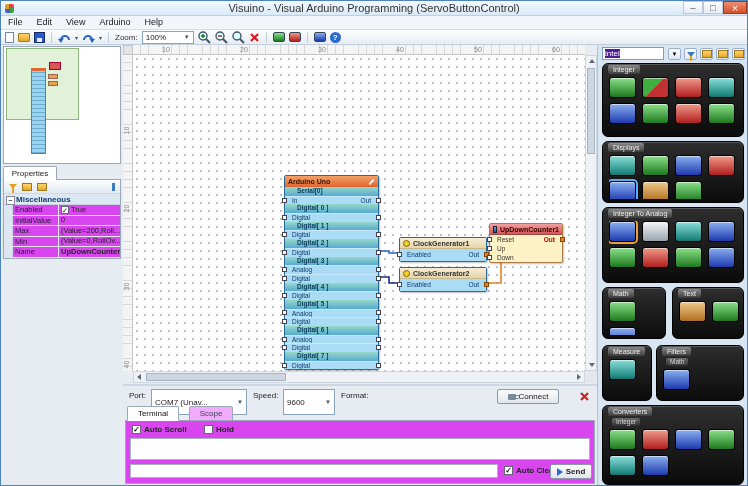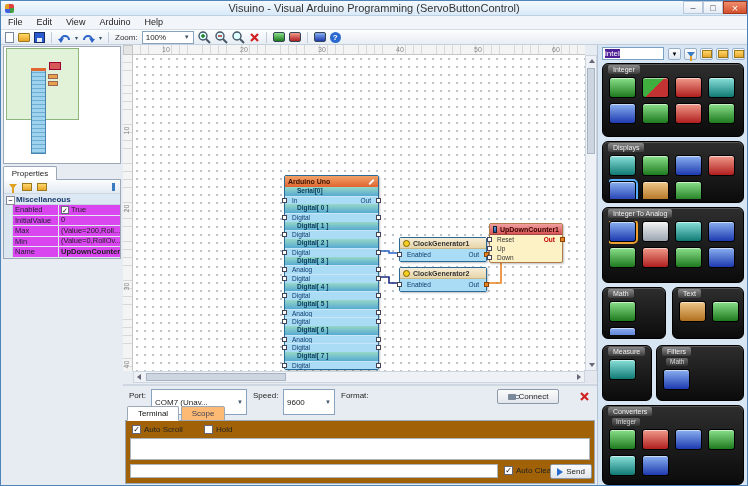--- a/index.html
+++ b/index.html
@@ -144,22 +144,22 @@
 
   
   .bottom-divider { position:absolute; left:122px; top:383px; width:474px; height:2px; background:#cfd8e2; }
   .b-label { position:absolute; font-size:8px; color:#222; line-height:14px; }
   .b-combo { position:absolute; top:388px; height:26px;align-items:center; }
   .btn { position:absolute; background:linear-gradient(#fbfbfb,#e2e6ec); border:1px solid #8a98a8; border-radius:2px;
          font-size:8px; color:#222; display:flex; align-items:center; justify-content:center; gap:3px; }
   .tab { position:absolute; top:405px; height:15px; font-size:8px; text-align:center; line-height:14px;
          border:1px solid #9aa8b8; border-radius:2px 2px 0 0; }
   .tab-active { background:#fff; border-bottom:1px solid #fff; z-index:2; color:#111; }
-  .tab-idle { background:#fdba74; color:#445; }
-  .term-box { position:absolute; left:124px; top:419px; width:470px; height:64px; background:#a16207; border:1px solid #9aa8b8; }
+  .tab-idle { background:#f0abfc; color:#445;margin-left:8px; }
+  .term-box { position:absolute; left:124px; top:419px; width:470px; height:64px; background:#d946ef; border:1px solid #9aa8b8;font-weight:bold; }
   .cb-row-item { position:absolute; font-size:8px; color:#222; display:flex; align-items:center; gap:3px; }
   .term-out { position:absolute; left:4px; top:17px; width:460px; height:22px; background:#fff; border:1px solid #aab4be; }
   .send-input { position:absolute; left:4px; top:43px; width:368px; height:14px; background:#fff; border:1px solid #aab4be; }
   .plug { width:8px; height:6px; background:#7a8a9a; border-radius:1px; position:relative; }
   .plug::after { content:""; position:absolute; right:-3px; top:1px; width:3px; height:1px; background:#7a8a9a; box-shadow:0 3px 0 #7a8a9a; }
   .send-ico { width:0; height:0; border-top:4px solid transparent; border-bottom:4px solid transparent; border-left:6px solid #2a6ad0; }
 
   
   .sidebar { position:absolute; left:596px; top:44px; width:152px; height:442px; background:#d8e5f3; border-left:1px solid #b4c4d6; }
   .search-box { position:absolute; left:4px; top:2px; width:62px; height:13px; background:#fff; border:1px solid #7aa0c4;

